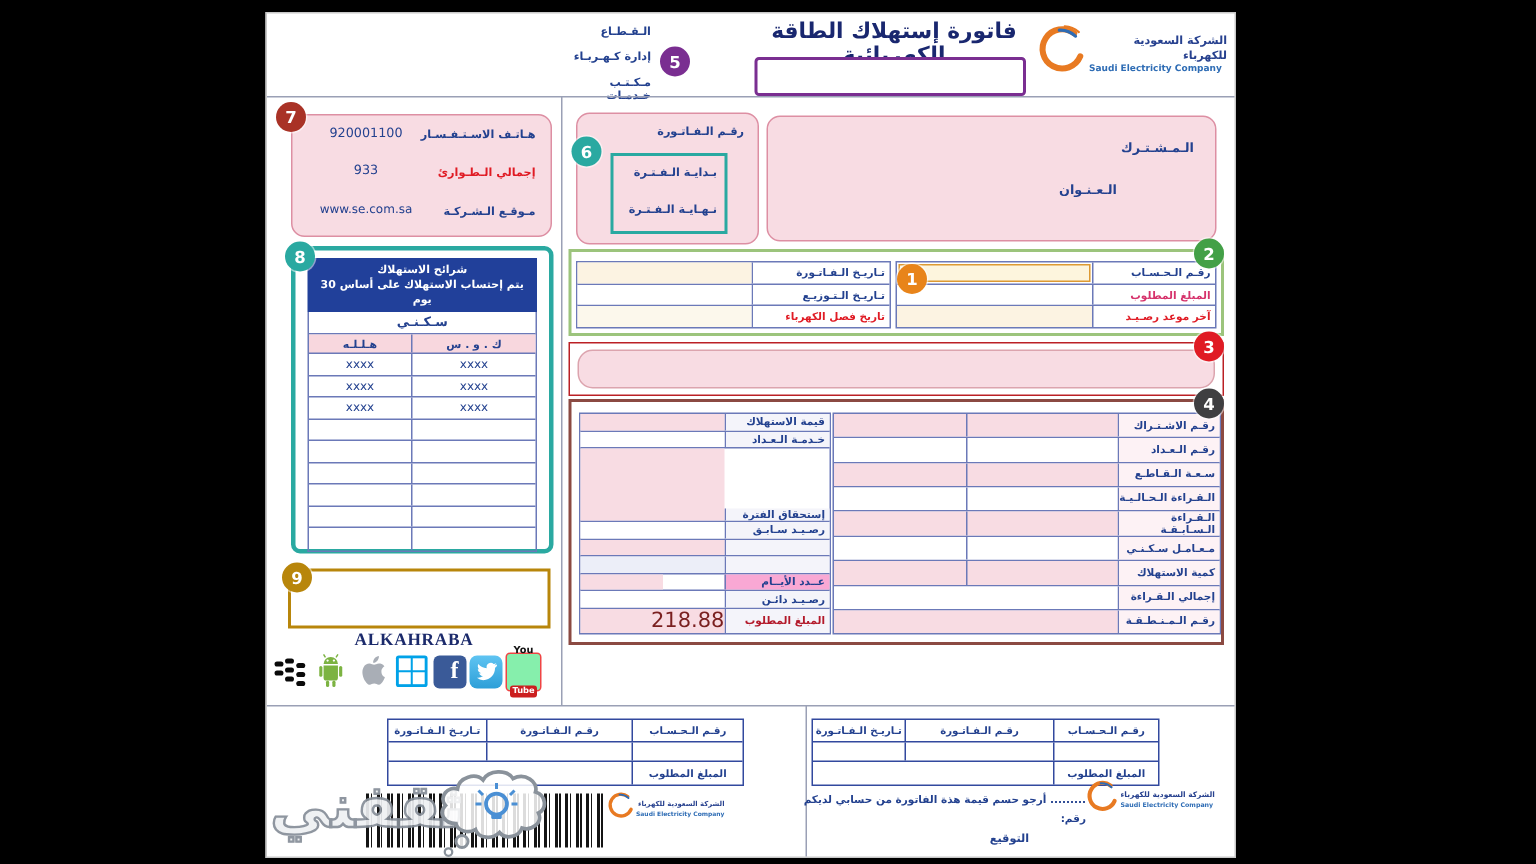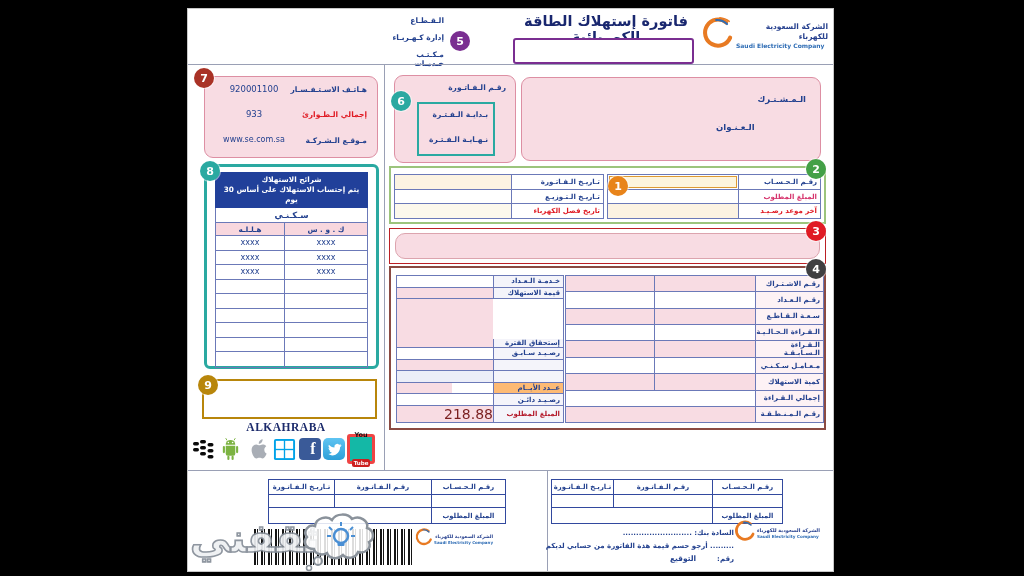--- a/index.html
+++ b/index.html
@@ -1,18 +1,18 @@
 <!DOCTYPE html>
 <html lang="ar"><head>
 <meta charset="utf-8">
 <style>
   html,body{margin:0;padding:0;}
   body{width:1024px;height:576px;background:#000;font-family:"DejaVu Sans",sans-serif;overflow:hidden;position:relative;}
   .abs{position:absolute;}
-  .doc{position:absolute;left:187px;top:8px;width:645px;height:562px;background:#fff;border:1px solid #c8c8c8;}
+  .doc{position:absolute;left:177px;top:8px;width:645px;height:562px;background:#fff;border:1px solid #c8c8c8;}
   .lblr{font-weight:bold;font-size:7.5px;color:#23418f;direction:rtl;}
   .c{position:absolute;width:20px;height:20px;border-radius:50%;color:#fff;font-weight:bold;font-size:11px;display:flex;align-items:center;justify-content:center;z-index:9;box-shadow:0 0 0 1px rgba(255,255,255,.5);font-family:"DejaVu Sans",sans-serif;}
   .pinkbox{position:absolute;background:#f8dce3;border:1.5px solid #dd8fa3;border-radius:9px;}
   .hline{position:absolute;height:1px;background:#9aa0b5;}
   .vline{position:absolute;width:1px;background:#9aa0b5;}
   .trow{display:flex;direction:rtl;box-sizing:border-box;}
   .cell{box-sizing:border-box;display:flex;align-items:center;justify-content:center;overflow:hidden;}
   .lblcell{border-left:1px solid #6b79b8;font-weight:bold;font-size:7px;color:#23418f;direction:rtl;justify-content:flex-start;padding-right:3px;}
   .valcell{font-size:8px;color:#23418f;}
   .btbl{position:absolute;border:1px solid #6b79b8;display:flex;flex-direction:column;background:#fff;}
@@ -170,21 +170,21 @@
       </svg>
     </span>
     <span class="icon-tile" style="background:#3a5a98;border-radius:4px;width:22px;height:22px;">
       <span style="color:#fff;font-weight:bold;font-size:16px;font-family:'Liberation Serif',serif;margin-left:6px;">f</span>
     </span>
     <span class="icon-tile" style="background:linear-gradient(#5fc4f2,#2d9fd8);border-radius:5px;width:22px;height:22px;">
       <svg width="17" height="17" viewBox="0 0 20 20" fill="#fff">
         <path d="M18 4.8c-.6.3-1.2.5-1.9.6.7-.4 1.2-1 1.4-1.8-.6.4-1.3.7-2.1.8A3.2 3.2 0 0 0 9.9 7c0 .3 0 .5.1.7-2.7-.1-5-1.4-6.6-3.3-.3.5-.4 1-.4 1.6 0 1.1.6 2.1 1.4 2.7-.5 0-1-.2-1.4-.4 0 1.6 1.1 2.9 2.6 3.2-.3.1-.6.1-.9.1l-.6-.1c.4 1.3 1.6 2.2 3 2.3a6.5 6.5 0 0 1-4.8 1.3A9.2 9.2 0 0 0 7.2 17c6 0 9.3-5 9.3-9.3v-.4c.6-.5 1.1-1 1.5-1.7z"></path>
       </svg>
     </span>
-    <span class="icon-tile" style="background:#14b8a6;border:3px solid #ef4444;border-radius:3px;width:22px;height:24px;flex-direction:column;display:flex;align-items:center;justify-content:center;gap:20px;">
+    <span class="icon-tile" style="background:#86efac;border:1px solid #ef4444;border-radius:3px;width:22px;height:24px;flex-direction:column;display:flex;align-items:center;justify-content:center;gap:20px;">
       <span style="font-size:6.5px;font-weight:bold;color:#111;line-height:7px;">You</span>
       <span style="background:#cc1f1f;color:#fff;font-size:5.5px;font-weight:bold;border-radius:2px;padding:0 2px;line-height:8px;">Tube</span>
     </span>
   </div>
 
   <div class="pinkbox" style="left:206px;top:66px;width:120px;height:86px;">
     <div class="abs lblr" style="right:9px;top:7px;width:70px;text-align:right;">رقـم الـفـاتـورة</div>
     <div class="abs" style="right:20px;top:26px;width:78px;height:54px;border:2.5px solid #2aa9a1;box-sizing:border-box;text-decoration:underline;">
       <div class="abs lblr" style="right:5px;top:6px;width:66px;text-align:right;">بـدايـة الـفـتـرة</div>
       <div class="abs lblr" style="right:5px;top:31px;width:66px;text-align:right;">نـهـايـة الـفـتـرة</div>
@@ -235,45 +235,45 @@
 
   <div class="abs" style="left:201px;top:219px;width:437px;height:36px;border:1.5px solid #bb2025;box-sizing:border-box;background:#fff;">
     <div style="margin:4px 5px;height:24px;background:#f8dce3;border:1px solid #dca4ae;border-radius:10px;"></div>
   </div>
   <div class="c" style="left:618px;top:212px;background:#e01b24;">3</div>
 
   <div class="abs" style="left:201px;top:257px;width:437px;height:164px;border:2px solid #8b4a42;box-sizing:border-box;background:#fff;">
 
     <div class="btbl" style="left:5px;top:7px;width:166px;height:146px;">
       <div class="trow">
+          <div class="cell lblcell" style="width:70px;background:#f4f4fa;">قيمة الاستهلاك</div>
+          <div class="cell" style="flex:1;background:#f8dce3;"></div>
+        </div>
+      <div class="trow">
           <div class="cell lblcell" style="width:70px;background:#f4f4fa;">خـدمـة الـعـداد</div>
           <div class="cell" style="flex:1;background:#fff;"></div>
-        </div>
-      <div class="trow">
-          <div class="cell lblcell" style="width:70px;background:#f4f4fa;">قيمة الاستهلاك</div>
-          <div class="cell" style="flex:1;background:#f8dce3;"></div>
         </div>
       <div class="trow">
           <div class="cell lblcell" style="width:70px;background:#f4f4fa;margin-top:40px;">إستحقاق الفترة</div>
           <div class="cell" style="flex:1;background:#f8dce3;"></div>
         </div>
       <div class="trow">
           <div class="cell lblcell" style="width:70px;background:#f4f4fa;">رصـيـد سـابـق</div>
           <div class="cell" style="flex:1;background:#fff;"></div>
         </div>
       <div class="trow">
           <div class="cell lblcell" style="width:70px;background:#f4f4fa;"></div>
           <div class="cell" style="flex:1;background:#f8dce3;"></div>
         </div>
       <div class="trow">
           <div class="cell lblcell" style="width:70px;background:#f4f4fa;"></div>
           <div class="cell" style="flex:1;background:#eceef8;"></div>
         </div>
       <div class="trow">
-          <div class="cell lblcell" style="width:70px;background:#fdba74;margin-left:41px;">عــدد الأيــام</div>
+          <div class="cell lblcell" style="width:70px;background:#f9a8d4;margin-left:41px;">عــدد الأيــام</div>
           <div class="cell" style="flex:1;background:#f8dce3;"></div>
         </div>
       <div class="trow">
           <div class="cell lblcell" style="width:70px;background:#f4f4fa;">رصـيـد دائـن</div>
           <div class="cell" style="flex:1;background:#fff;"></div>
         </div>
       <div class="trow">
           <div class="cell lblcell" style="width:70px;background:#f4f4fa;color:#b3192a;">المبلغ المطلوب</div>
           <div class="cell" style="flex:1;background:#f8dce3;justify-content:flex-end;padding-left:6px;font-size:14px;color:#7a1f1f;direction:ltr;">218.88</div>
         </div>
@@ -383,24 +383,20 @@
         <path d="M18 4.5 A 16 16 0 0 1 30 9" fill="none" stroke="#2e6cb5" stroke-width="2.4" stroke-linecap="round"></path>
       </svg>
     </span>
     <span style="display:flex;flex-direction:column;margin-right:2px;">
       <span style="font-size:5px;font-weight:bold;color:#27418f;direction:rtl;line-height:7px;">الشركة السعودية للكهرباء</span>
       <span style="font-size:4.2px;color:#2f6db5;font-weight:bold;line-height:6px;">Saudi Electricity Company</span>
     </span>
   </div>
 
   <div class="abs" style="left:356px;top:518px;width:190px;direction:rtl;text-align:right;font-size:7px;font-weight:bold;color:#23418f;line-height:13px;">
-    <div>
-      <span>السادة بنك:</span>
-      <span style="letter-spacing:1px;color:#23418f;">..........................</span>
-    </div>
     <div>
       <span style="letter-spacing:1px;">.........</span>
       <span>أرجو حسم قيمة هذة الفاتورة من حسابي لديكم رقم:</span>
     </div>
   </div>
   <div class="abs" style="left:420px;top:545px;width:150px;text-align:center;font-size:7.5px;font-weight:bold;color:#23418f;direction:rtl;">التوقيع</div>
 
   <div class="wm-text" style="left:2px;top:506px;">ثقفني</div>
   <div class="abs" style="left:106px;top:500px;z-index:21;">
     <svg width="94" height="66" viewBox="0 0 94 66">

